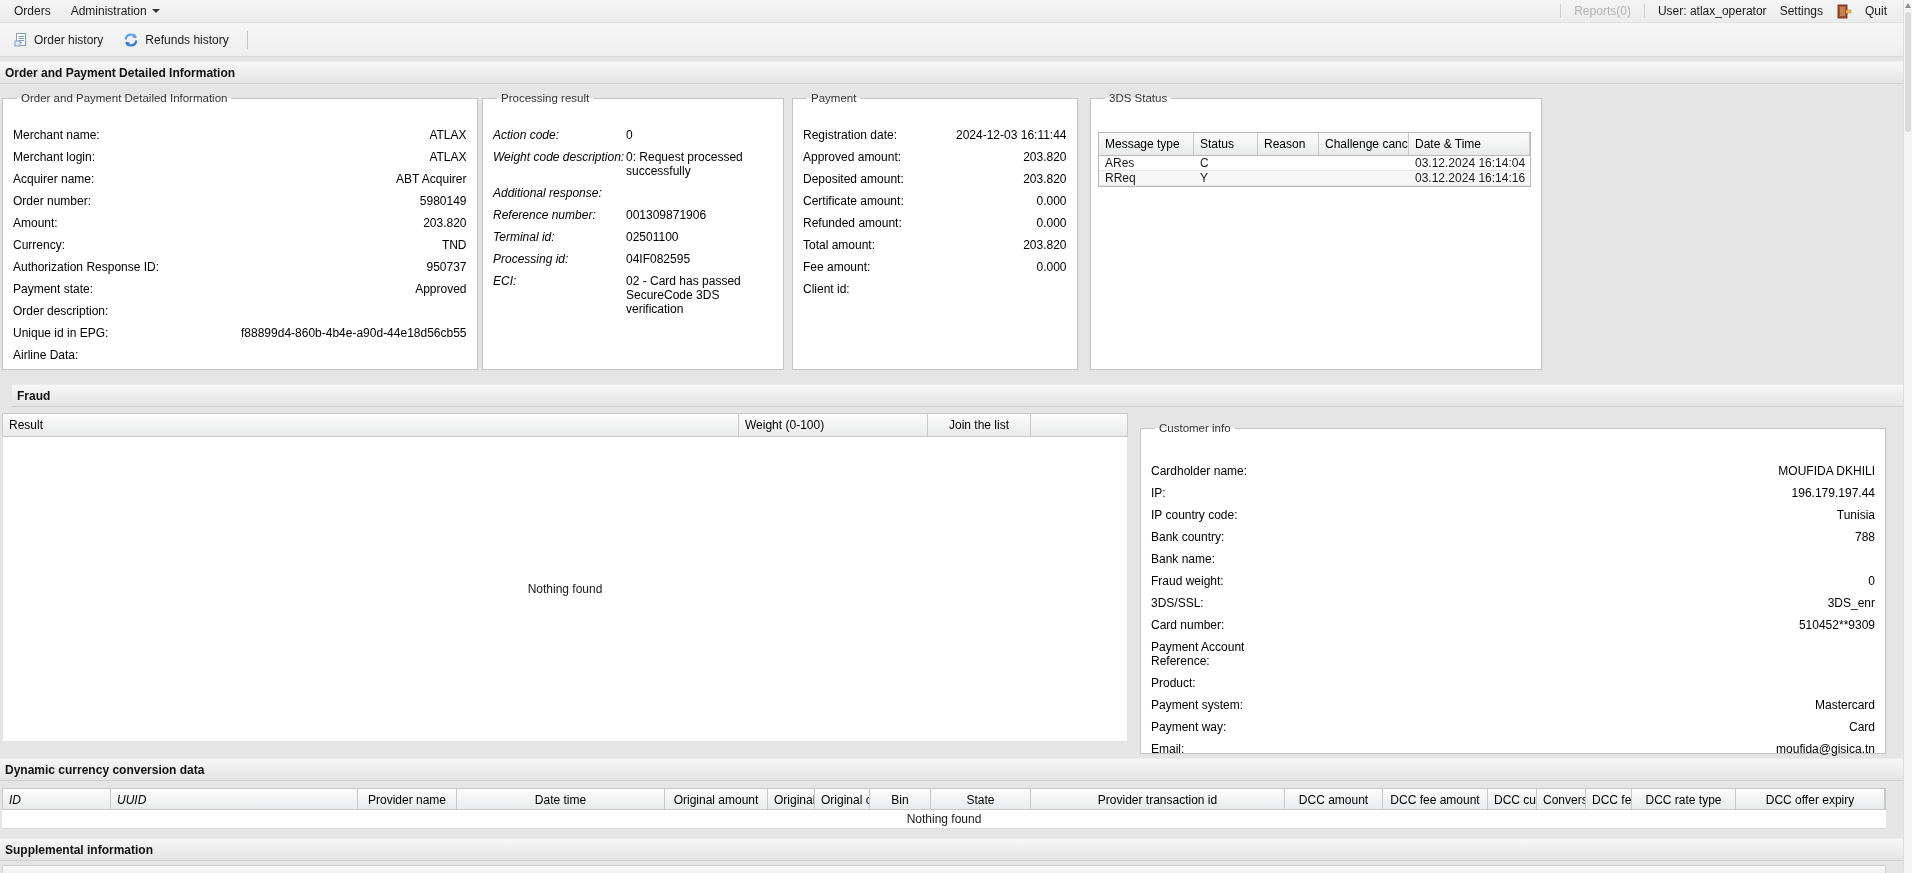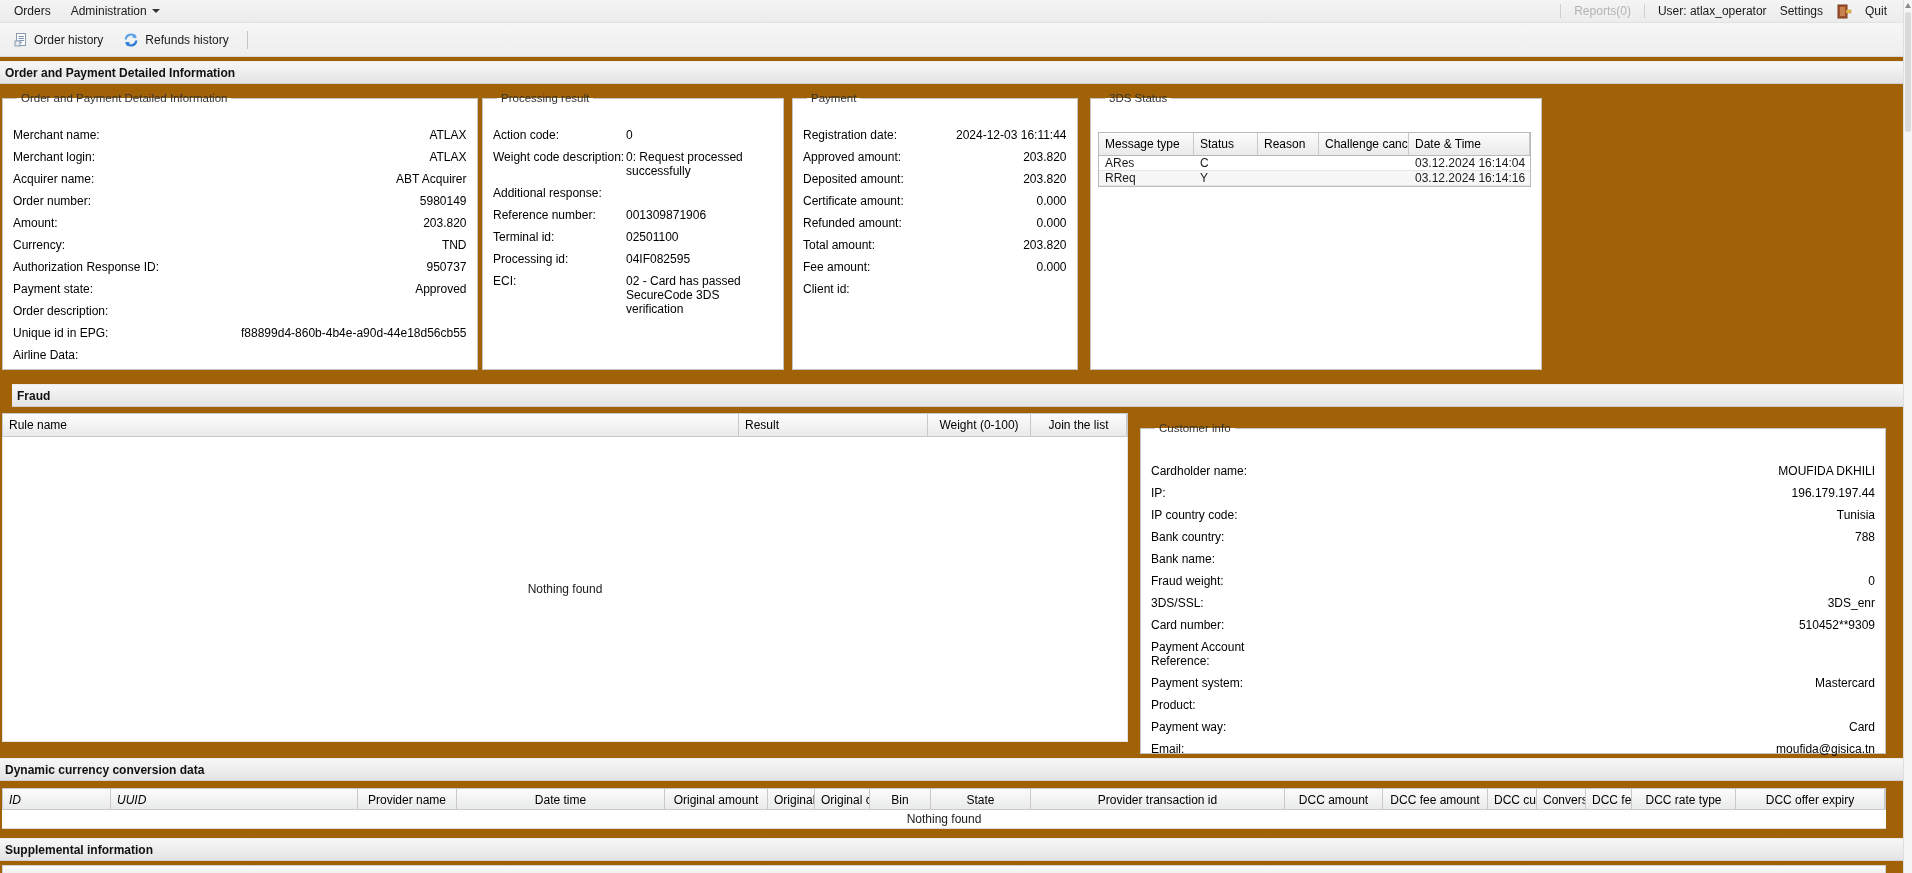--- a/index.html
+++ b/index.html
@@ -1,18 +1,18 @@
 <!DOCTYPE html>
 <html><head>
 <meta charset="utf-8">
 <style>
   * { margin:0; padding:0; box-sizing:border-box; }
   html,body { width:1912px; height:873px; overflow:hidden; background:#fff;
     font-family:"Liberation Sans", sans-serif; font-size:12px; color:#1a1a1a; }
-  .app { position:relative; width:1912px; height:873px; background:#a16207; }
+  .app { position:relative; width:1912px; height:873px; background:#e5e5e5; }
 
   
   .menubar { position:absolute; left:0; top:0; width:1903px; height:23px;
     background:linear-gradient(#f4f4f4,#ececec); border-bottom:1px solid #e2e2e2;
     display:flex; align-items:center; padding:0 4px; }
   .menu-item { padding:3px 10px; cursor:default; display:flex; align-items:center; gap:5px; }
   .caret { width:0; height:0; border-left:4px solid transparent; border-right:4px solid transparent;
     border-top:4px solid #333; display:inline-block; }
   .menubar-right { margin-left:auto; display:flex; align-items:center; gap:13px; padding-right:12px; }
   .msep { width:1px; height:14px; background:#cfcfcf; }
@@ -39,21 +39,21 @@
   #p-order   { left:2px;    top:92px;  width:472px; height:278px; }
   #p-proc    { left:482px;  top:92px;  width:300px; height:278px; }
   #p-pay     { left:792px;  top:92px;  width:283px; height:278px; }
   #p-3ds     { left:1090px; top:92px;  width:448px; height:278px; }
   #p-cust    { left:1140px; top:422px; width:746px; height:332px; padding-top:30px; }
 
   .frow { display:flex; margin-bottom:8px; line-height:14px;justify-content:space-between; }
   .flabel { flex:0 0 auto; color:#000; }
   .fvalue { color:#000; white-space:nowrap; }
   #p-order .flabel { width:228px; } #p-order .fvalue { white-space:nowrap; }
-  #p-proc  .flabel { width:133px; } #p-proc .fvalue { white-space:normal; width:147px; }
+  #p-proc  .flabel { width:133px;font-style:italic; } #p-proc .fvalue { white-space:normal; width:147px; }
   #p-pay   .flabel { width:153px; }
   #p-cust  .flabel { width:140px; }
 
   
   .hrow { display:grid; background:linear-gradient(#fcfcfc,#e9eaeb); }
   .hcell { padding:4px 6px; border-right:1px solid #c9c9c9; white-space:nowrap;
     overflow:hidden; color:#000; }
   .trow { display:grid; background:#fff; border-bottom:1px solid #e6e6e6; }
   .trow:nth-child(even) { background:#f7f7f7; }
   .tcell { padding:0 6px; white-space:nowrap; overflow:hidden; }
@@ -305,21 +305,20 @@
             <div class="tcell">03.12.2024 16:14:16</div>
           </div>
         </div>
     </div>
   </fieldset>
 
   <div class="bar" id="bar-fraud">
     <span>Fraud</span>
   </div>
   <div class="hrow" id="fraud-head">
-      <div class="hcell">Rule name</div>
       <div class="hcell">Result</div>
       <div class="hcell">Weight (0-100)</div>
       <div class="hcell">Join the list</div>
     </div>
   <div id="fraud-body">
     <span>Nothing found</span>
   </div>
 
   <fieldset class="gbox" id="p-cust">
     <legend>Customer info</legend>
@@ -354,26 +353,26 @@
         </div>
         <div class="frow">
           <span class="flabel">Card number:</span>
           <span class="fvalue">510452**9309</span>
         </div>
         <div class="frow">
           <span class="flabel">Payment Account Reference:</span>
           <span class="fvalue"></span>
         </div>
         <div class="frow">
+          <span class="flabel">Product:</span>
+          <span class="fvalue"></span>
+        </div>
+        <div class="frow">
           <span class="flabel">Payment system:</span>
           <span class="fvalue">Mastercard</span>
-        </div>
-        <div class="frow">
-          <span class="flabel">Product:</span>
-          <span class="fvalue"></span>
         </div>
         <div class="frow">
           <span class="flabel">Payment way:</span>
           <span class="fvalue">Card</span>
         </div>
         <div class="frow">
           <span class="flabel">Email:</span>
           <span class="fvalue">moufida@gisica.tn</span>
         </div>
       </div>

